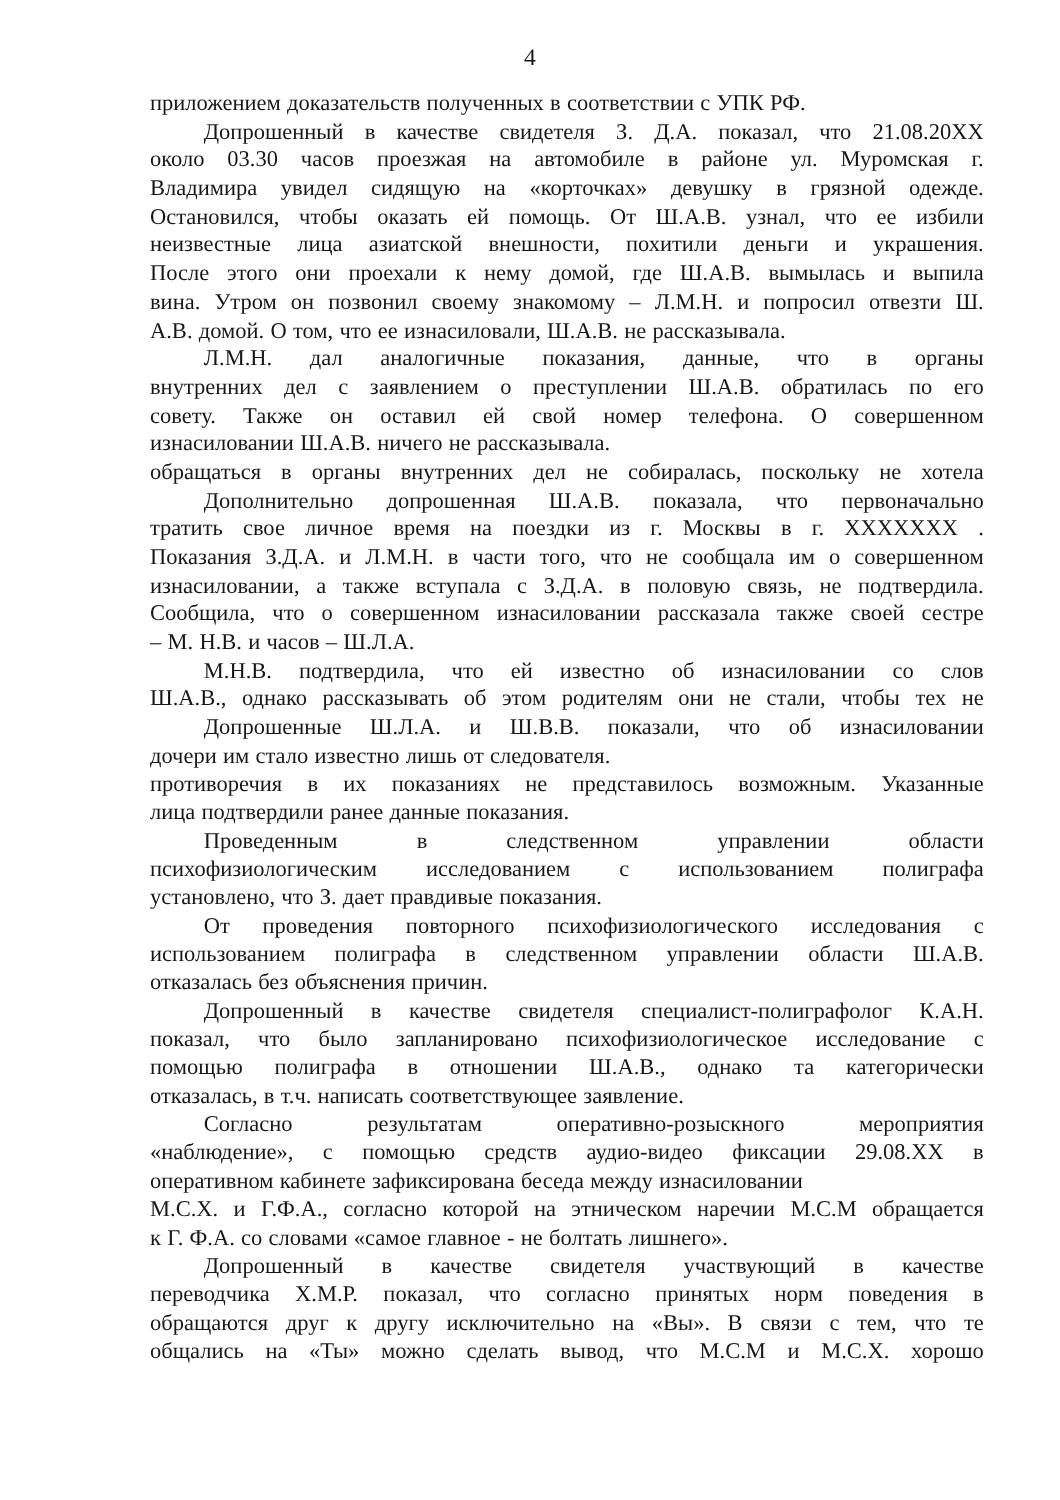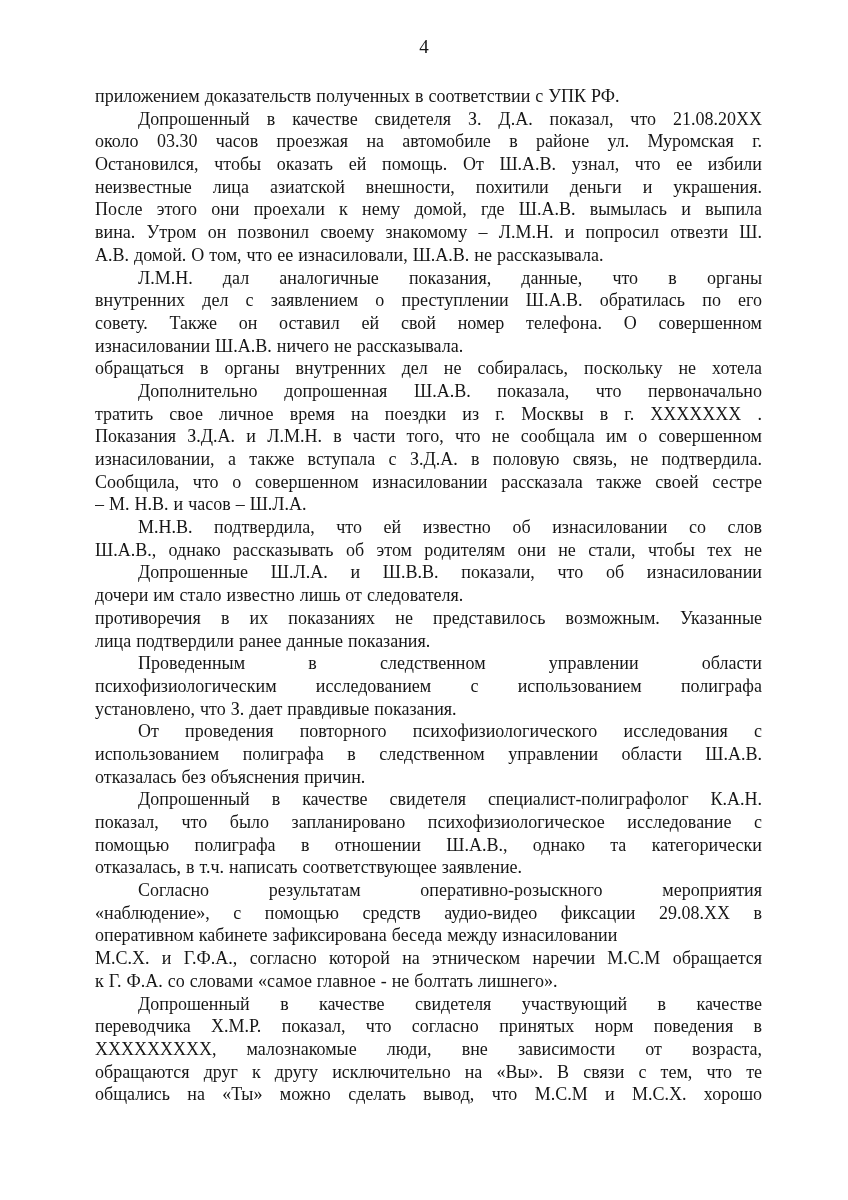--- a/index.html
+++ b/index.html
@@ -23,23 +23,22 @@
     top: 36px;
     left: 0;
     width: 848px;
     text-align: center;
     font-size: 19px;
     color: #161616;
   }
   .text-block {
     position: absolute;
     top: 71px;
-    left: 95px;
+    left: 120px;
     width: 667px;
-    margin-top: 14px;
   }
   .line {
     font-size: 18px;
     line-height: 22.7px;
     height: 22.7px;
     white-space: normal;
     overflow: hidden;
     text-align: justify;
     text-align-last: justify;
     -moz-text-align-last: justify;
@@ -56,20 +55,21 @@
 </style>
 </head>
 <body>
 
 <div class="page">
   <div class="page-number">4</div>
   <div class="text-block" id="text-block">
       <div class="line left">приложением доказательств полученных в соответствии с УПК РФ.</div>
       <div class="line indent">Допрошенный в качестве свидетеля З. Д.А. показал, что 21.08.20ХХ</div>
       <div class="line">около 03.30 часов проезжая на автомобиле в районе ул. Муромская г.</div>
+      <div class="line">Владимира увидел сидящую на «корточках» девушку в грязной одежде.</div>
       <div class="line">Остановился, чтобы оказать ей помощь. От Ш.А.В. узнал, что ее избили</div>
       <div class="line">неизвестные лица азиатской внешности, похитили деньги и украшения.</div>
       <div class="line">После этого они проехали к нему домой, где Ш.А.В. вымылась и выпила</div>
       <div class="line">вина. Утром он позвонил своему знакомому – Л.М.Н. и попросил отвезти Ш.</div>
       <div class="line left">А.В. домой. О том, что ее изнасиловали, Ш.А.В. не рассказывала.</div>
       <div class="line indent">Л.М.Н. дал аналогичные показания, данные, что в органы</div>
       <div class="line">внутренних дел с заявлением о преступлении Ш.А.В. обратилась по его</div>
       <div class="line">совету. Также он оставил ей свой номер телефона. О совершенном</div>
       <div class="line left">изнасиловании Ш.А.В. ничего не рассказывала.</div>
       <div class="line">обращаться в органы внутренних дел не собиралась, поскольку не хотела</div>
@@ -95,17 +95,16 @@
       <div class="line">показал, что было запланировано психофизиологическое исследование с</div>
       <div class="line">помощью полиграфа в отношении Ш.А.В., однако та категорически</div>
       <div class="line left">отказалась, в т.ч. написать соответствующее заявление.</div>
       <div class="line indent">Согласно результатам оперативно-розыскного мероприятия</div>
       <div class="line">«наблюдение», с помощью средств аудио-видео фиксации 29.08.ХХ в</div>
       <div class="line left">оперативном кабинете зафиксирована беседа между изнасиловании</div>
       <div class="line">М.С.Х. и Г.Ф.А., согласно которой на этническом наречии М.С.М обращается</div>
       <div class="line left">к Г. Ф.А. со словами «самое главное - не болтать лишнего».</div>
       <div class="line indent">Допрошенный в качестве свидетеля участвующий в качестве</div>
       <div class="line">переводчика Х.М.Р. показал, что согласно принятых норм поведения в</div>
-      <div class="line">ХХХХХХХХХ, малознакомые люди, вне зависимости от возраста,</div>
       <div class="line">обращаются друг к другу исключительно на «Вы». В связи с тем, что те</div>
       <div class="line">общались на «Ты» можно сделать вывод, что М.С.М и М.С.Х. хорошо</div>
     </div>
 </div>
 
 </body></html>

